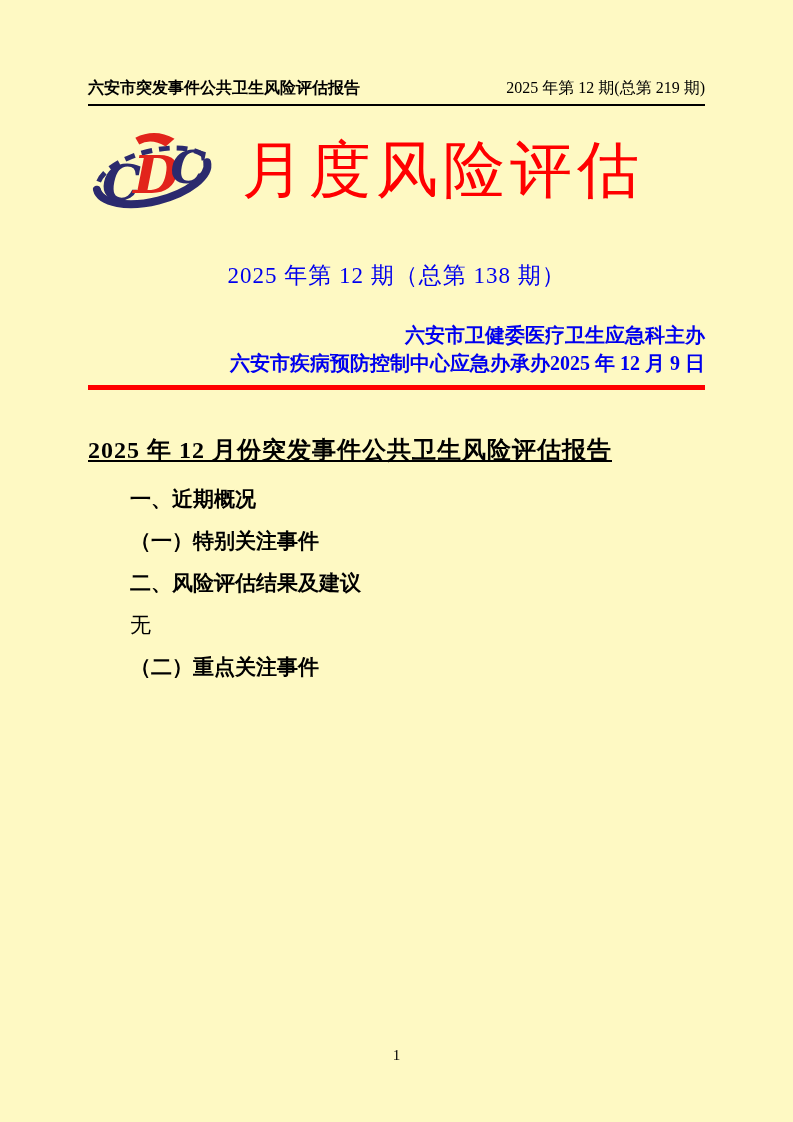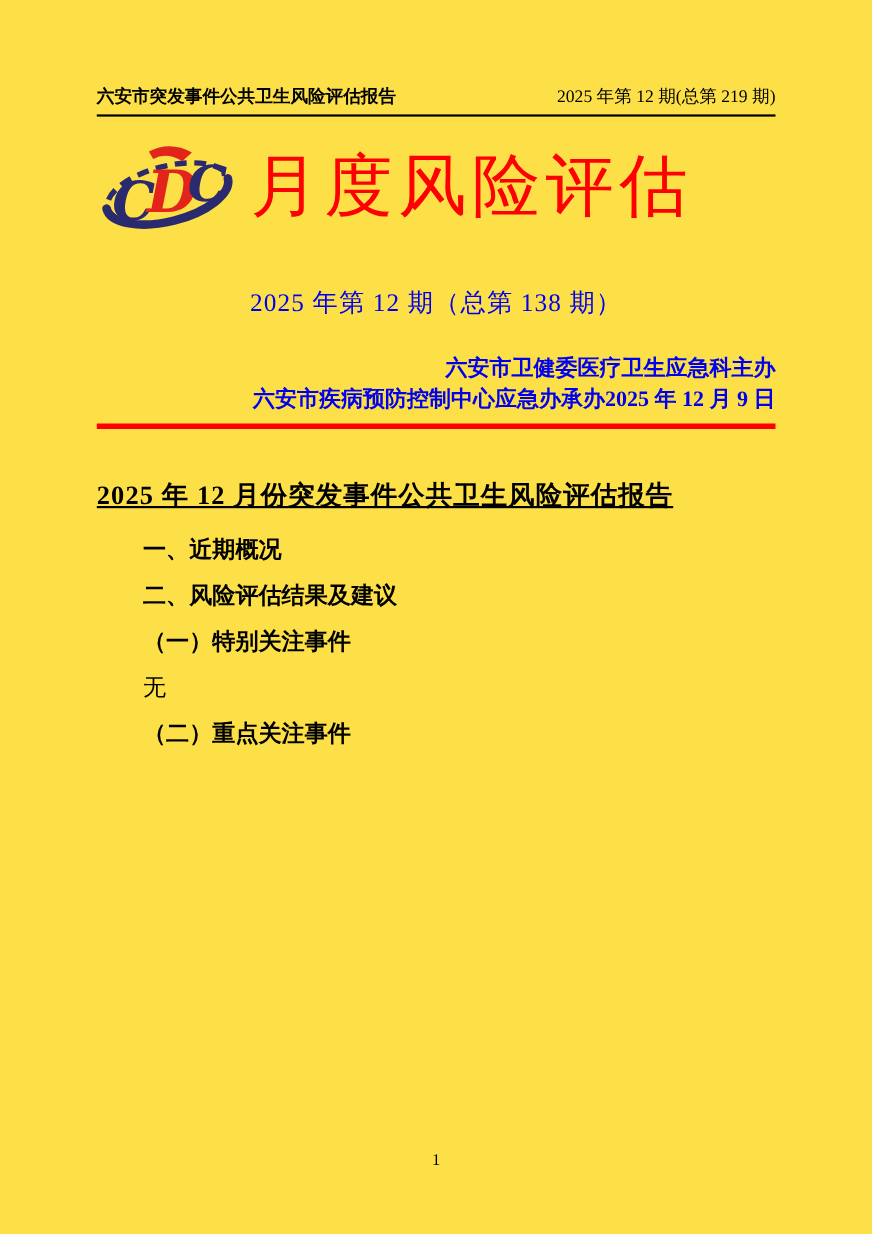--- a/index.html
+++ b/index.html
@@ -1,34 +1,34 @@
 <!DOCTYPE html>
 <html><head>
 <meta charset="utf-8">
 <style>
   html,body{margin:0;padding:0;background:#c9c9c9;}
   .page{
     width:793px;height:1122px;box-sizing:border-box;
-    margin:0 auto;background:#fde047;position:relative;
+    margin:0 auto;background:#fef9c3;position:relative;
     padding:78px 88px 0 88px;
     font-family:"Liberation Serif","DejaVu Serif",serif;
     color:#000;
   }
   
   .doc-header{
     display:flex;justify-content:space-between;align-items:flex-end;
     border-bottom:2px solid #000;padding-bottom:5px;font-size:16px;
   }
   .doc-header .left{font-weight:bold;}
   .doc-header .right{font-weight:normal;}
   
   .masthead{display:flex;align-items:center;margin-top:14px;height:100px;}
   .logo{width:128px;height:96px;flex:0 0 auto;}
   .mast-title{
-    color:#ff0000;font-size:62px;line-height:1;margin-left:12px;
+    color:#ff0000;font-size:62px;line-height:1;margin-left:26px;
     letter-spacing:5px;white-space:nowrap;font-weight:400;
   }
   .issue-line{
     text-align:center;color:#0000ee;font-weight:normal;font-size:23px;
     margin-top:40px;letter-spacing:1px;
   }
   .org-block{margin-top:30px;color:#0000ee;font-weight:bold;font-size:20px;}
   .org-line{line-height:28px;display:flex;justify-content:flex-end;}
   .red-rule{border-top:5px solid #ff0000;margin-top:8px;}
   
@@ -83,21 +83,21 @@
     </div>
   </div>
 
   <div class="red-rule"></div>
 
   <div class="report-title">2025 年 12 月份突发事件公共卫生风险评估报告</div>
 
   <div class="content">
     <div class="heading">一、近期概况</div>
 
+    <div class="heading">（一）特别关注事件</div>
     <div class="heading">二、风险评估结果及建议</div>
-    <div class="heading">（一）特别关注事件</div>
     <div class="plain">无</div>
     <div class="heading">（二）重点关注事件</div>
   </div>
 
   <div class="page-number">1</div>
 
 </div>
 
 </body></html>

